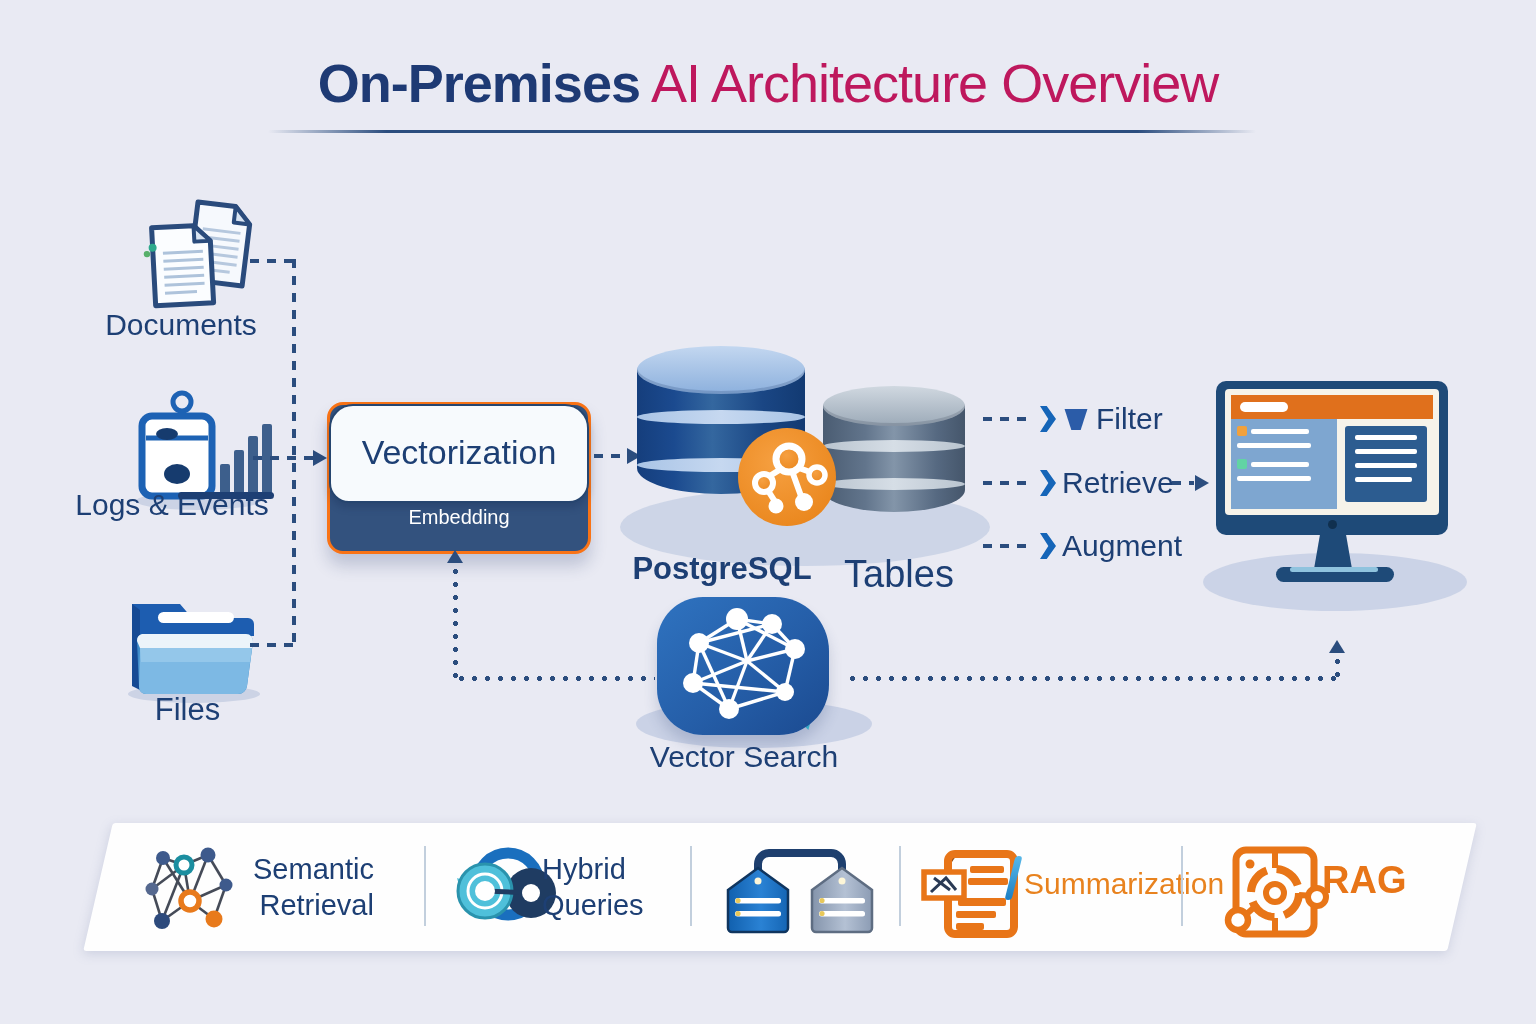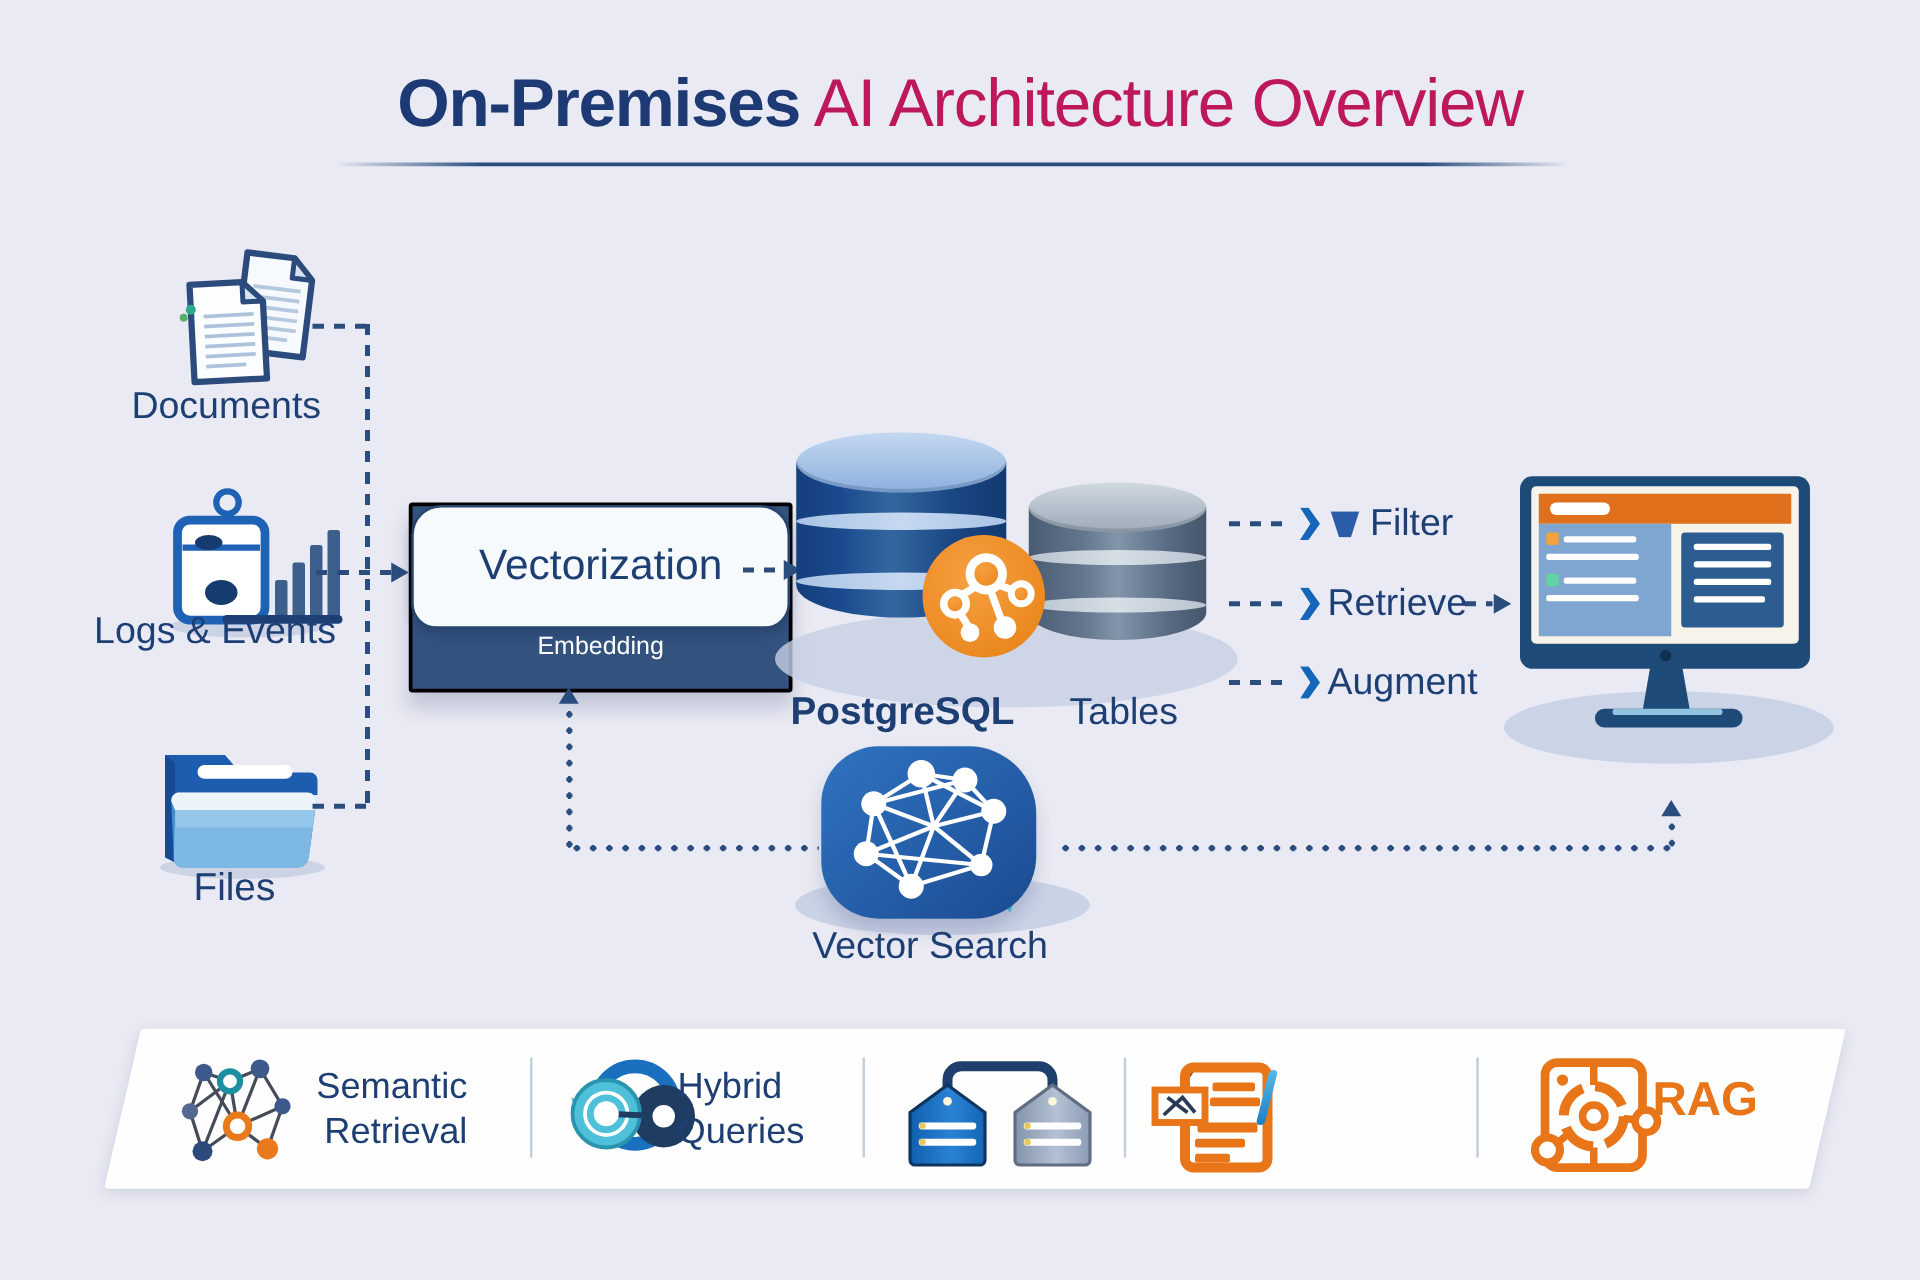--- a/index.html
+++ b/index.html
@@ -25,21 +25,21 @@
   .dot-h{position:absolute;height:5px;background-image:radial-gradient(circle closest-side,var(--line) 98%,transparent 100%);background-size:13px 5px;background-repeat:repeat-x;}
   .dot-v{position:absolute;width:5px;background-image:radial-gradient(circle closest-side,var(--line) 98%,transparent 100%);background-size:5px 13px;background-repeat:repeat-y;}
   .arr-r{position:absolute;width:0;height:0;border-top:8px solid transparent;border-bottom:8px solid transparent;border-left:14px solid var(--line);}
   .arr-up{position:absolute;width:0;height:0;border-left:8px solid transparent;border-right:8px solid transparent;border-bottom:13px solid var(--line);}
   .chev{position:absolute;width:16px;height:26px;background:var(--blue);
     clip-path:polygon(0 0,42% 0,100% 50%,42% 100%,0 100%,52% 50%);}
   .funnel{position:absolute;width:26px;height:21px;background:#2b5ca8;clip-path:polygon(6% 0,94% 0,68% 100%,32% 100%);}
 
   
   .vbox{position:absolute;left:327px;top:402px;width:258px;height:146px;background:#33527e;
-    border:3px solid #000000;border-radius:3px;box-shadow:0 12px 16px rgba(45,65,115,.22);padding-left:43px;}
+    border:3px solid #f97316;border-radius:16px;box-shadow:0 12px 16px rgba(45,65,115,.22);}
   .vbox .white{position:absolute;left:-1px;top:-1px;right:-1px;height:95px;background:#f7fafd;
     border:2px solid #26456f;border-radius:24px 24px 20px 20px;box-shadow:0 5px 7px rgba(20,40,80,.25);}
   .vbox .t1{position:absolute;left:0;top:28px;width:100%;text-align:center;font-size:34px;color:var(--navy);}
   .vbox .t2{position:absolute;left:0;top:101px;width:100%;text-align:center;font-size:20px;color:#fff;}
 
   
   .cyl-body{position:absolute;}
   .band{position:absolute;border-radius:50%;}
   .shadow{position:absolute;border-radius:50%;}
 
@@ -194,21 +194,21 @@
       <line x1="62" y1="41" x2="73" y2="45"></line>
     </g>
     <circle cx="52" cy="32" r="13" fill="url(#og)" stroke="#ffffff" stroke-width="7"></circle>
     <circle cx="27" cy="56" r="9" fill="url(#og)" stroke="#ffffff" stroke-width="6"></circle>
     <circle cx="80" cy="48" r="8" fill="url(#og)" stroke="#ffffff" stroke-width="5.5"></circle>
     <circle cx="39" cy="79" r="7.5" fill="#ffffff"></circle>
     <circle cx="67" cy="75" r="9" fill="#ffffff"></circle>
   </svg>
 
   <div class="lbl center" style="left:622px;top:551px;width:200px;font-size:31px;font-weight:700;">PostgreSQL</div>
-  <div class="lbl center" style="left:834px;top:553px;width:130px;font-size:30px;">Tables</div>
+  <div class="lbl center" style="left:834px;top:553px;width:130px;font-size:38px;">Tables</div>
 
   <div class="dash-h" style="left:983px;top:417px;width:50px;"></div>
   <div class="chev" style="left:1040px;top:406px;"></div>
   <div class="funnel" style="left:1063px;top:409px;"></div>
   <div class="lbl" style="left:1096px;top:402px;font-size:30px;">Filter</div>
 
   <div class="dash-h" style="left:983px;top:481px;width:50px;"></div>
   <div class="chev" style="left:1040px;top:470px;"></div>
   <div class="lbl" style="left:1062px;top:466px;font-size:30px;">Retrieve</div>
   <div class="dash-h" style="left:1172px;top:481px;width:22px;"></div>
@@ -387,20 +387,21 @@
       <rect x="34" y="71" width="40" height="7" rx="2"></rect>
       <rect x="34" y="83" width="28" height="7" rx="2"></rect>
     </g>
     <rect x="2" y="32" width="40" height="26" fill="#ffffff" stroke="#e87518" stroke-width="5.5"></rect>
     <g stroke="#2a3a55" stroke-width="3" fill="none">
       <path d="M9 52 L24 38 L34 50"></path>
       <path d="M12 38 L28 50"></path>
     </g>
   </svg>
   <div style="position:absolute;left:1010px;top:856px;width:7px;height:44px;background:linear-gradient(180deg,#58b8e8,#1d7fc4);border-radius:4px;transform:skewX(-14deg);"></div>
+  <div class="cap-text" style="left:1024px;top:866px;font-size:30px;color:#e8821e;">Summarization</div>
   <div class="divider" style="left:1181px;"></div>
 
   <svg style="left:1218px;top:838px;" width="110" height="105" viewBox="0 0 110 105">
     <rect x="18" y="12" width="78" height="84" rx="10" fill="none" stroke="#e87517" stroke-width="7"></rect>
     <line x1="57" y1="12" x2="57" y2="30" stroke="#e87517" stroke-width="6"></line>
     <line x1="57" y1="80" x2="57" y2="96" stroke="#e87517" stroke-width="6"></line>
     <line x1="24" y1="80" x2="40" y2="66" stroke="#e87517" stroke-width="6"></line>
     <line x1="81" y1="57" x2="96" y2="58" stroke="#e87517" stroke-width="6"></line>
     <circle cx="57" cy="55" r="24" fill="none" stroke="#e87517" stroke-width="8" stroke-dasharray="28 10"></circle>
     <circle cx="57" cy="55" r="9" fill="none" stroke="#e87517" stroke-width="6"></circle>

